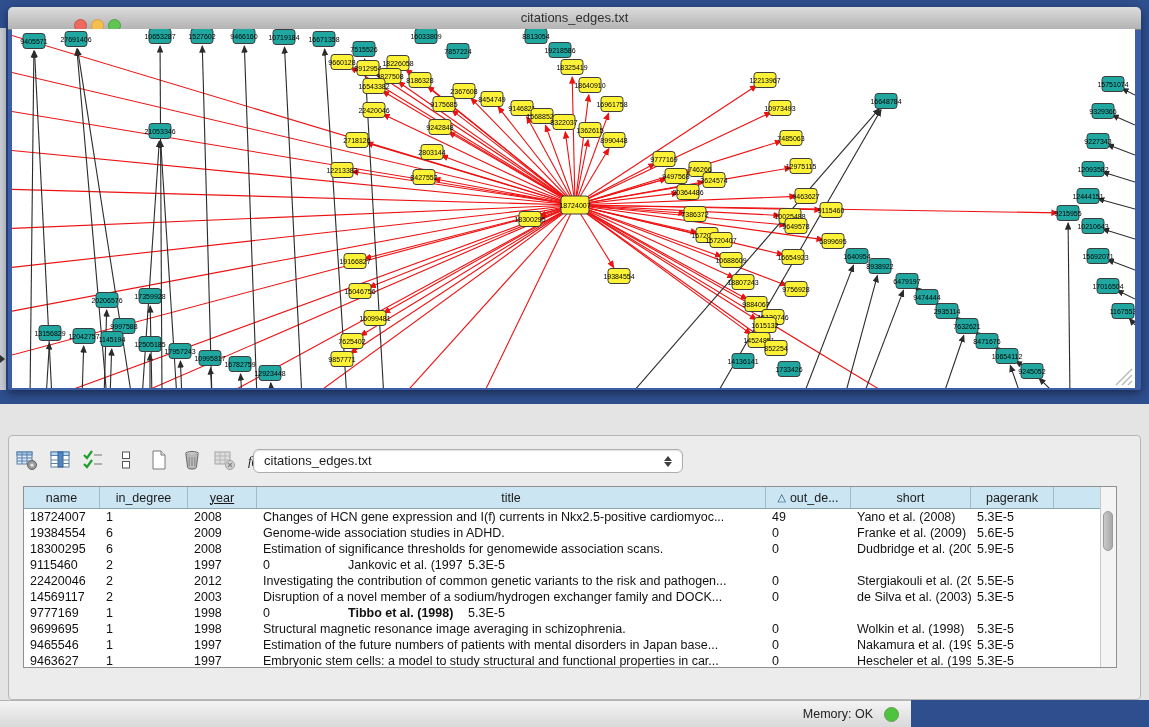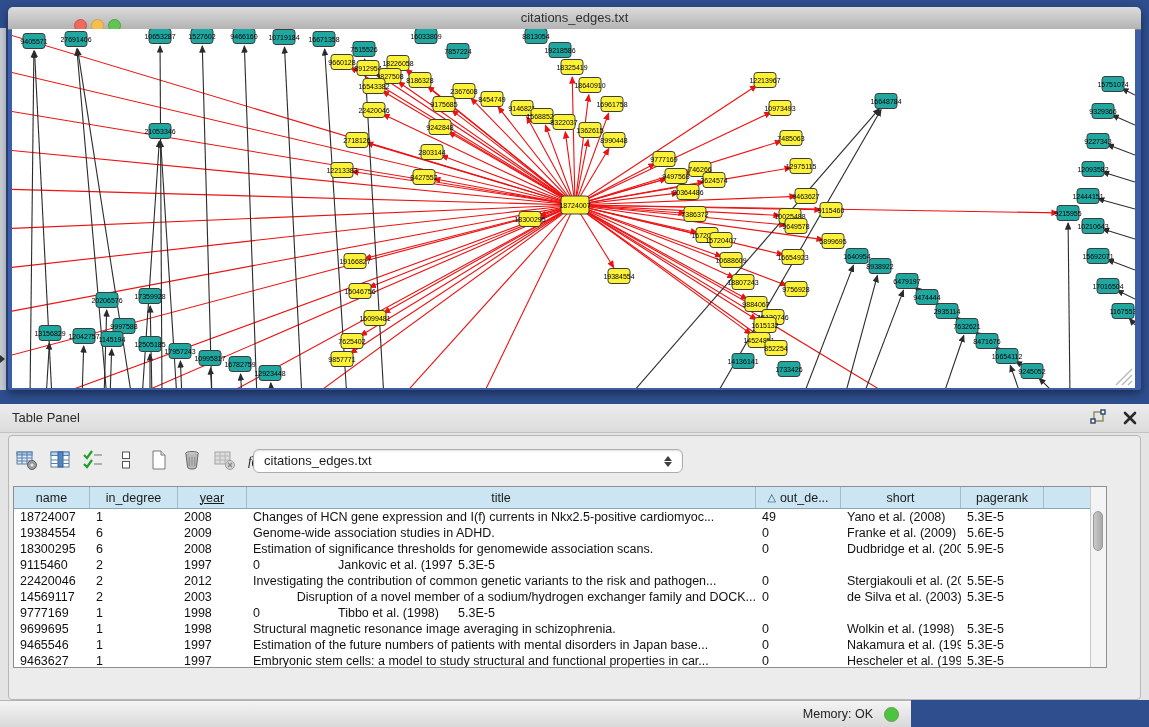--- a/index.html
+++ b/index.html
@@ -36,21 +36,21 @@
   .combo{position:absolute;left:244px;top:13px;width:430px;height:24px;background:#ffffff;
     border:1px solid #adadad;border-radius:6px;box-sizing:border-box;
     font-size:13px;color:#1c1c1c;line-height:22px;padding-left:10px;
     box-shadow:inset 0 1px 2px rgba(0,0,0,.12);}
   .combo .spin{position:absolute;right:8px;top:2px;width:12px;height:18px;
     display:flex;flex-direction:column;align-items:center;justify-content:center;gap:1px;}
   .combo .spin i{width:0;height:0;border-left:4px solid transparent;border-right:4px solid transparent;}
   .combo .spin .up{border-bottom:5px solid #3f3f3f;}
   .combo .spin .dn{border-top:5px solid #3f3f3f;}
   
-  .dtable{position:absolute;left:4px;top:50px;width:1094px;height:182px;background:#ffffff;
+  .dtable{position:absolute;left:14px;top:50px;width:1094px;height:182px;background:#ffffff;
     border:1px solid #8f8f8f;box-sizing:border-box;font-size:12.5px;color:#111;display:flex;}
   .tgrid{flex:1 1 auto;overflow:hidden;}
   .thead{display:flex;height:22px;background:#cbe6f2;border-bottom:1px solid #8aa7b4;box-sizing:border-box;}
   .th{box-sizing:border-box;border-right:1px solid #9fbcc9;display:flex;align-items:center;
       justify-content:center;gap:4px;white-space:nowrap;overflow:hidden;color:#1a1a1a;}
   .th .sort{color:#17506b;font-size:11px;}
   .trow{display:flex;height:16px;line-height:16px;}
   .td{box-sizing:border-box;padding-left:6px;white-space:nowrap;overflow:hidden;}
   .vscroll{flex:0 0 15px;background:#f4f4f4;border-left:1px solid #c9c9c9;position:relative;}
   .vthumb{position:absolute;left:2px;top:24px;width:10px;height:40px;border-radius:5px;
@@ -635,37 +635,20 @@
             <line x1="1104" y1="356" x2="1120" y2="340"></line>
             <line x1="1110" y1="356" x2="1120" y2="346"></line>
             <line x1="1116" y1="356" x2="1120" y2="352"></line>
           </g>
         </svg>
       </div>
     </div>
   </div>
 
   <div class="table-panel">
-    <div class="tp-header">
-      <span class="tp-title">Table Panel</span>
-      <span class="tp-winbtns">
-        <button class="btn">
-          <svg viewBox="0 0 18 18" width="18" height="18">
-            <rect x="5" y="3" width="9" height="9" fill="none" stroke="#8a8a55" stroke-width="1.4"></rect>
-            <rect x="2" y="10" width="4" height="4" fill="#fff" stroke="#27406e" stroke-width="1.4"></rect>
-            <rect x="12" y="1" width="4" height="4" fill="#fff" stroke="#27406e" stroke-width="1.4"></rect>
-          </svg>
-        </button>
-        <button class="btn">
-          <svg viewBox="0 0 18 18" width="18" height="18">
-            <path d="M4,4 L14,14 M14,4 L4,14" stroke="#2a2a2a" stroke-width="2.6" stroke-linecap="round"></path>
-          </svg>
-        </button>
-      </span>
-    </div>
 
     <div class="inner-panel">
       <div class="toolbar" id="toolbar">
           <button class="tbtn"><svg viewBox="0 0 22 22" width="22" height="22">
               <rect x="1" y="3" width="15" height="12" fill="#dcebf8" stroke="#5b7fa6"></rect>
               <rect x="1" y="3" width="15" height="3" fill="#9fc4e8" stroke="#5b7fa6"></rect>
               <path d="M6,3 V15 M11,3 V15 M1,9 H16 M1,12 H16" stroke="#5b7fa6" stroke-width="1" fill="none"></path>
               <circle cx="16" cy="16" r="4.5" fill="#9b9b9b" stroke="#5f5f5f"></circle>
               <circle cx="16" cy="16" r="1.6" fill="#e9e9e9"></circle>
             </svg></button>
@@ -780,31 +763,31 @@
                 <div class="td" style="width: 69px; flex: 0 0 69px;">2012</div>
                 <div class="td" style="width: 509px; flex: 0 0 509px;">Investigating the contribution of common genetic variants to the risk and pathogen...</div>
                 <div class="td" style="width: 85px; flex: 0 0 85px;">0</div>
                 <div class="td" style="width: 120px; flex: 0 0 120px;">Stergiakouli et al. (2012)</div>
                 <div class="td" style="width: 83px; flex: 0 0 83px;">5.5E-5</div>
               </div>
               <div class="trow">
                 <div class="td" style="width: 76px; flex: 0 0 76px;">14569117</div>
                 <div class="td" style="width: 88px; flex: 0 0 88px;">2</div>
                 <div class="td" style="width: 69px; flex: 0 0 69px;">2003</div>
-                <div class="td" style="width: 509px; flex: 0 0 509px; text-align: right;">Disruption of a novel member of a sodium/hydrogen exchanger family and DOCK...</div>
+                <div class="td" style="width: 509px; flex: 0 0 509px;">Disruption of a novel member of a sodium/hydrogen exchanger family and DOCK...</div>
                 <div class="td" style="width: 85px; flex: 0 0 85px;">0</div>
                 <div class="td" style="width: 120px; flex: 0 0 120px;">de Silva et al. (2003)</div>
                 <div class="td" style="width: 83px; flex: 0 0 83px;">5.3E-5</div>
               </div>
               <div class="trow">
                 <div class="td" style="width: 76px; flex: 0 0 76px;">9777169</div>
                 <div class="td" style="width: 88px; flex: 0 0 88px;">1</div>
                 <div class="td" style="width: 69px; flex: 0 0 69px;">1998</div>
                 <div class="td" style="width: 85px; flex: 0 0 85px;">0</div>
-                <div class="td" style="width: 120px; flex: 0 0 120px;">Tibbo et al. (1998)</div>
+                <div class="td" style="width: 120px; flex: 0 0 120px; font-weight: bold;">Tibbo et al. (1998)</div>
                 <div class="td" style="width: 83px; flex: 0 0 83px;">5.3E-5</div>
               </div>
               <div class="trow">
                 <div class="td" style="width: 76px; flex: 0 0 76px;">9699695</div>
                 <div class="td" style="width: 88px; flex: 0 0 88px;">1</div>
                 <div class="td" style="width: 69px; flex: 0 0 69px;">1998</div>
                 <div class="td" style="width: 509px; flex: 0 0 509px;">Structural magnetic resonance image averaging in schizophrenia.</div>
                 <div class="td" style="width: 85px; flex: 0 0 85px;">0</div>
                 <div class="td" style="width: 120px; flex: 0 0 120px;">Wolkin et al. (1998)</div>
                 <div class="td" style="width: 83px; flex: 0 0 83px;">5.3E-5</div>

